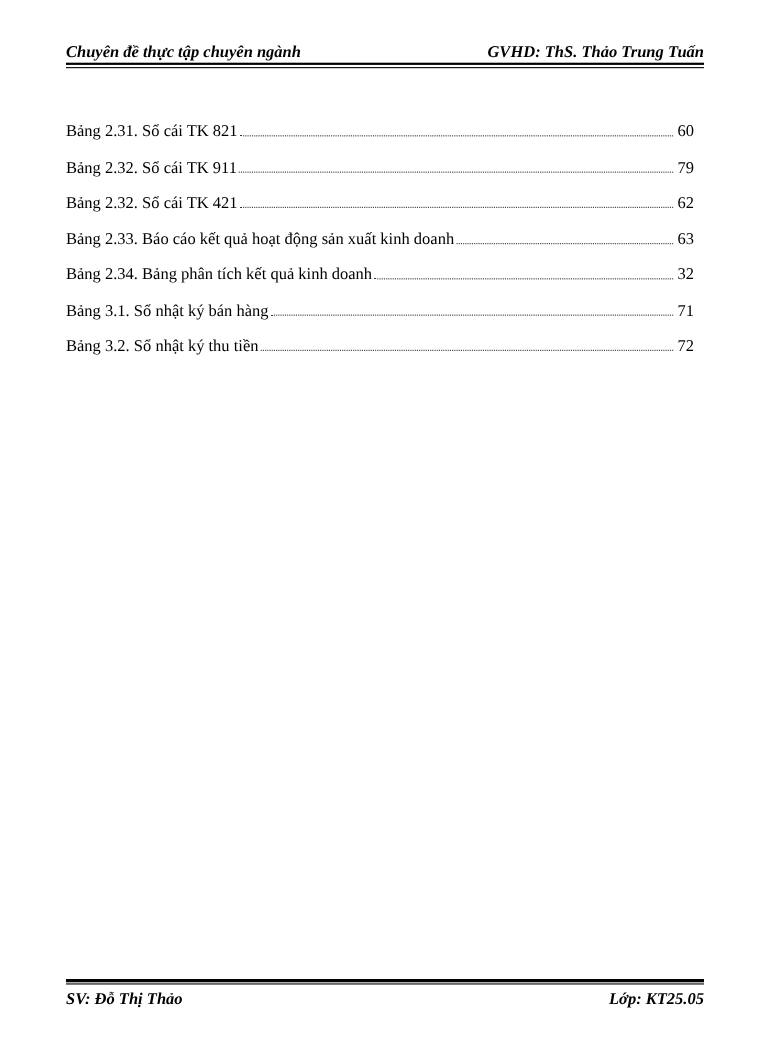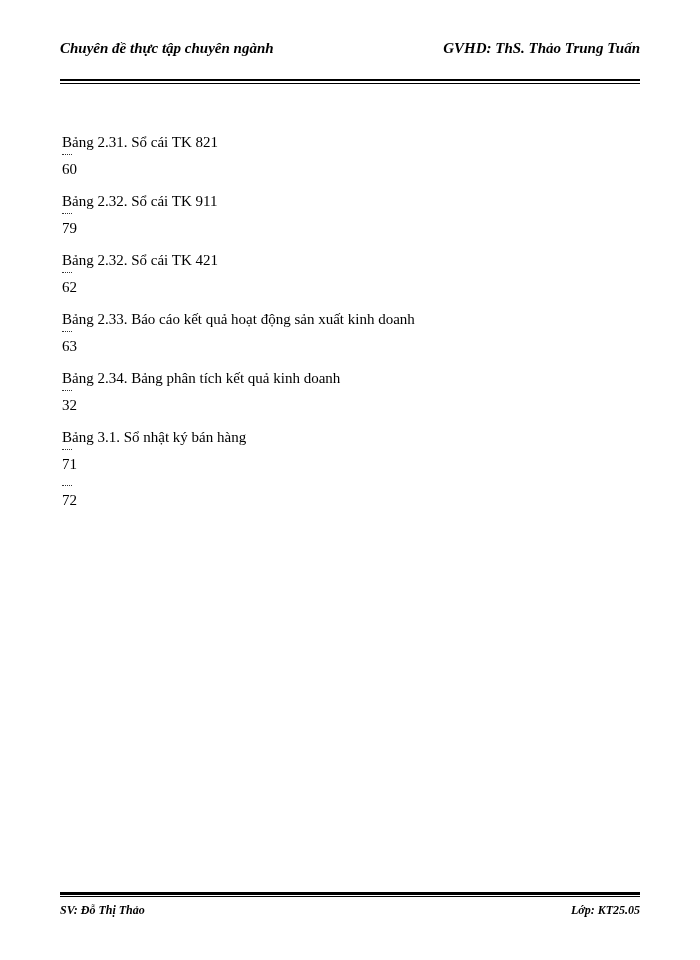--- a/index.html
+++ b/index.html
@@ -15,21 +15,21 @@
       position: relative;
       padding: 40px 60px 50px 60px;
     }
     .header {
       display: flex;
       justify-content: space-between;
       align-items: baseline;
       font-style: italic;
       font-weight: bold;
       font-size: 15px;
-      padding-bottom: 22px;
+      padding-bottom: 0;
       border-bottom: 2.5px solid #000;
       position: relative;
     }
     .header::after {
       content: "";
       position: absolute;
       left: 0;
       right: 0;
       bottom: -5px;
       height: 1px;
@@ -37,21 +37,20 @@
     }
     .content {
       margin-top: 50px;
     }
     .toc-row {
       display: flex;
       align-items: baseline;
       font-size: 15px;
       margin-bottom: 10px;
       line-height: 1.5;
-      flex-direction: column;
     }
     .toc-label {
       white-space: nowrap;
       flex-shrink: 0;
     }
     .toc-dots {
       flex: 1;
       border-bottom: 1.5px dotted #333;
       margin: 0 4px 3px 2px;
       min-width: 10px;
@@ -66,21 +65,21 @@
     .footer {
       position: absolute;
       left: 60px;
       right: 60px;
       bottom: 42px;
       display: flex;
       justify-content: space-between;
       align-items: baseline;
       font-style: italic;
       font-weight: bold;
-      font-size: 12px;
+      font-size: 15px;
       padding-top: 6px;
       border-top: 1px solid #000;
     }
     .footer::before {
       content: "";
       position: absolute;
       left: 0;
       right: 0;
       top: -5px;
       height: 2.5px;
@@ -120,20 +119,21 @@
     <span class="toc-label">Bảng 2.34. Bảng phân tích kết quả kinh doanh</span>
     <span class="toc-dots"></span>
     <span class="toc-page">32</span>
   </div>
   <div class="toc-row">
     <span class="toc-label">Bảng 3.1. Sổ nhật ký bán hàng</span>
     <span class="toc-dots"></span>
     <span class="toc-page">71</span>
   </div>
   <div class="toc-row">
+    <span class="toc-label">Bảng 3.2. Sổ nhật ký thu tiền</span>
     <span class="toc-dots"></span>
     <span class="toc-page">72</span>
   </div>
 </div>
 
 <div class="footer">
   <span>SV: Đỗ Thị Thảo</span>
   <span>Lớp: KT25.05</span>
 </div>
 

